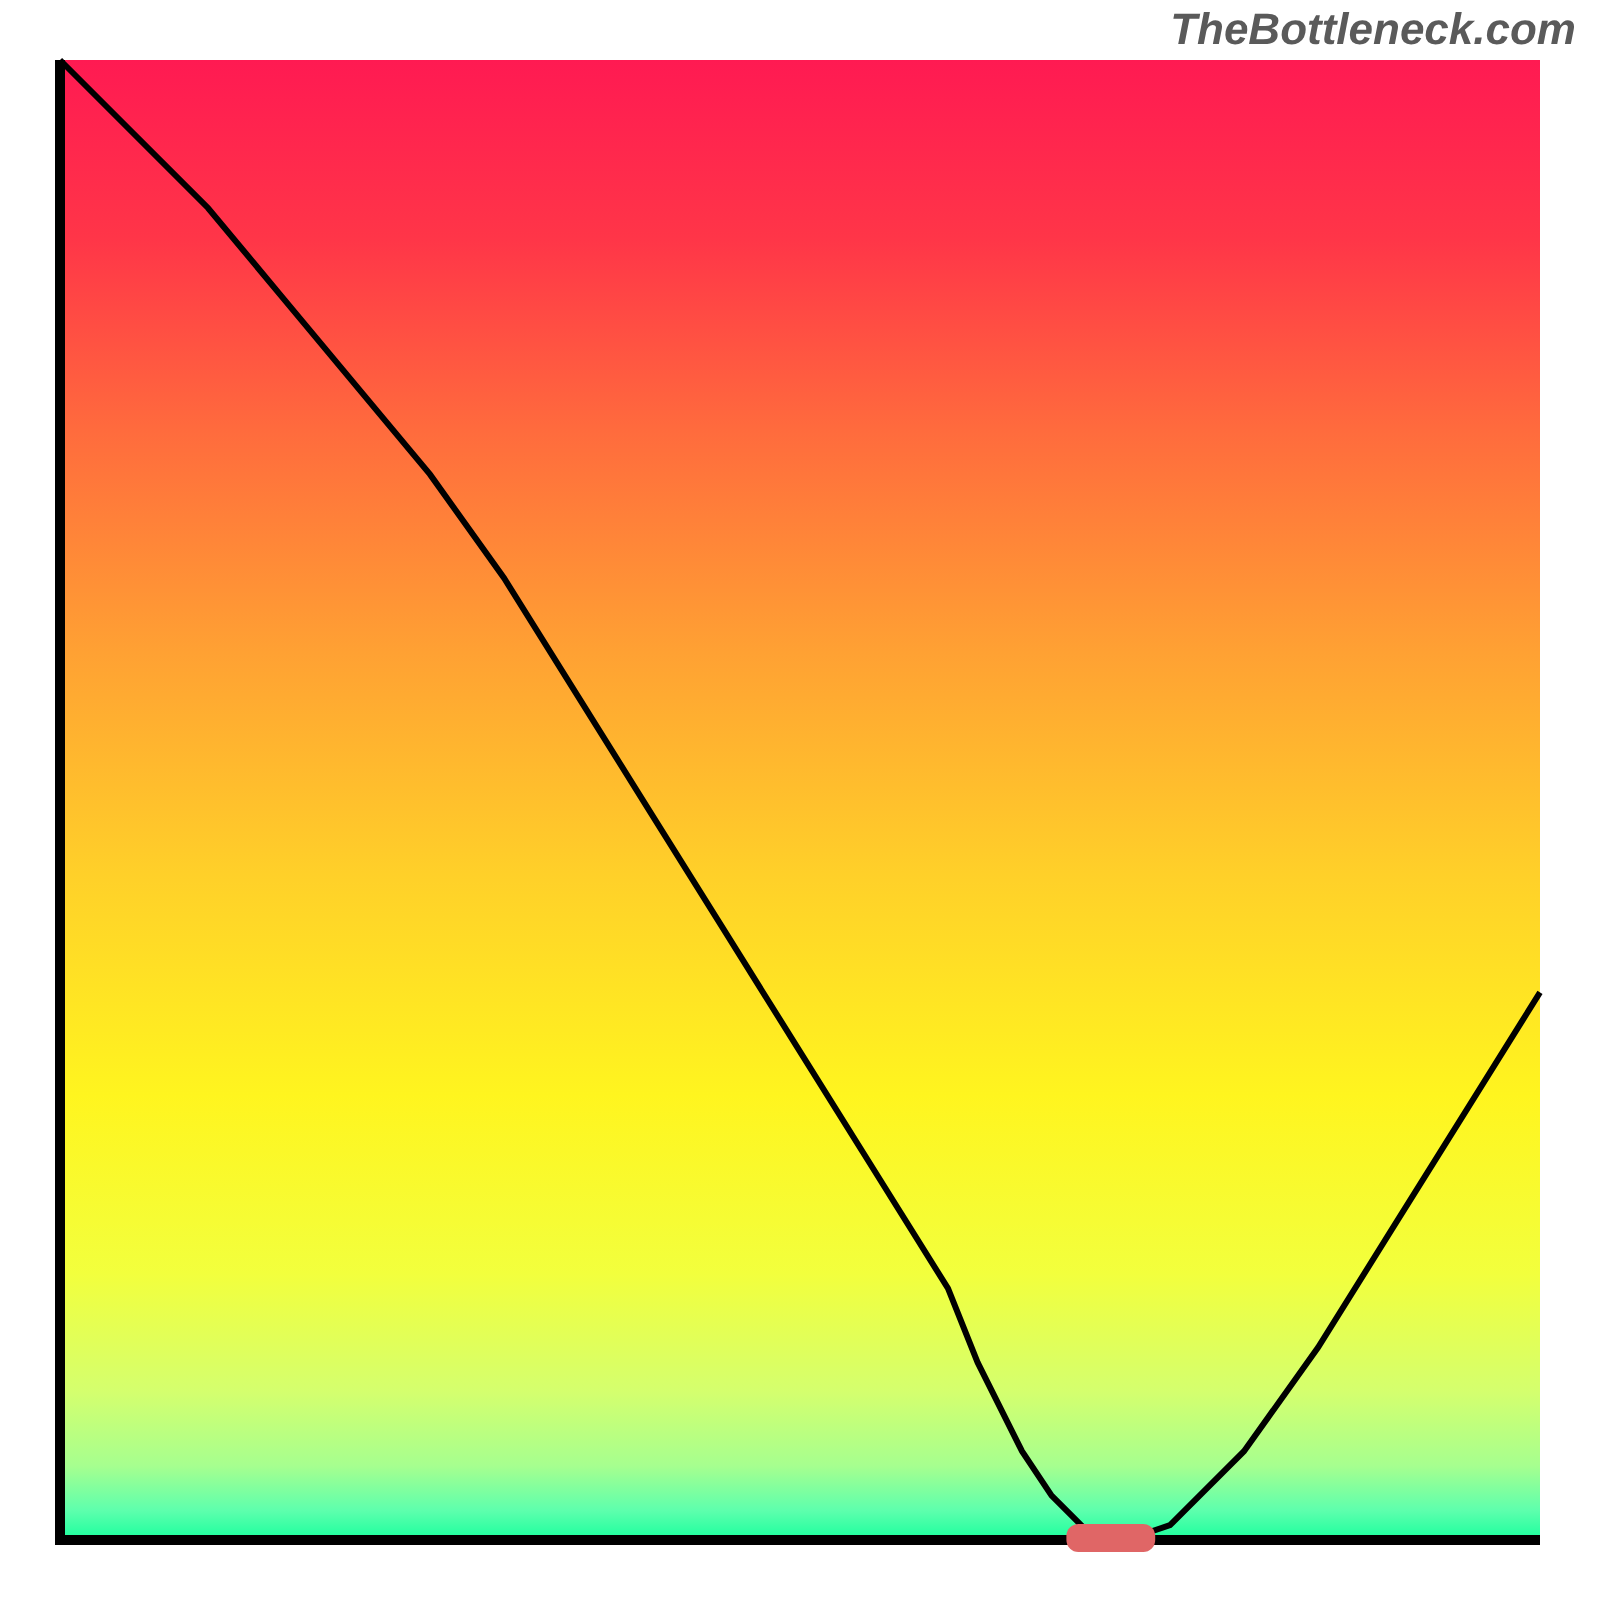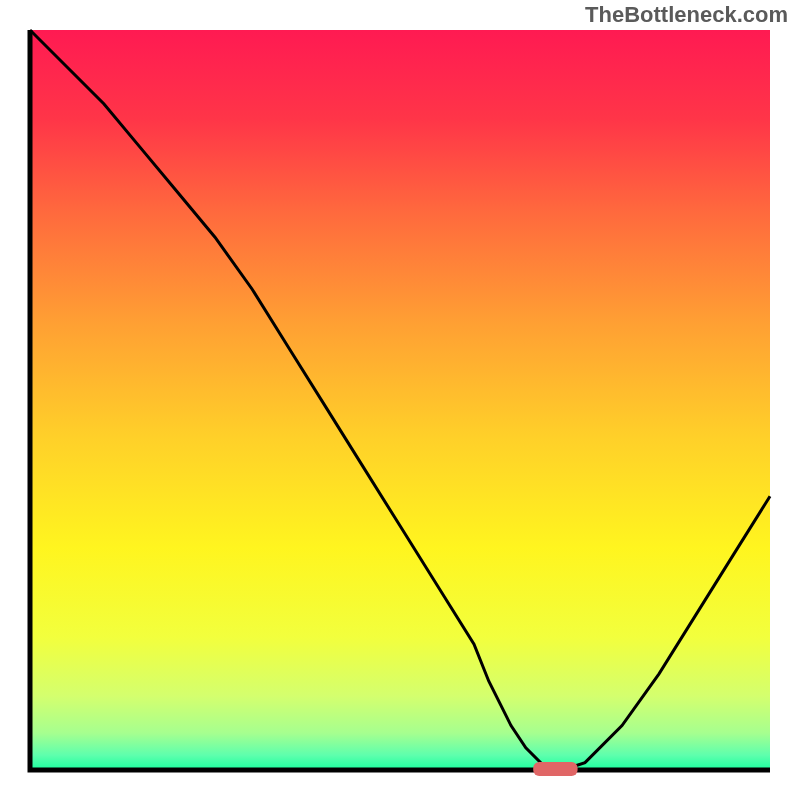--- a/index.html
+++ b/index.html
@@ -7,20 +7,21 @@
     width: 800px;
     height: 800px;
     background: #fff;
     font-family: Arial, sans-serif;
     position: relative;
   }
   .chart-container {
     width: 800px;
     height: 800px;
     position: relative;
+    font-style: italic;
   }
   .watermark {
     position: absolute;
     top: 2px;
     right: 12px;
     font-size: 22px;
     font-weight: bold;
     color: #5a5a5a;
     z-index: 10;
     font-family: Arial, sans-serif;

